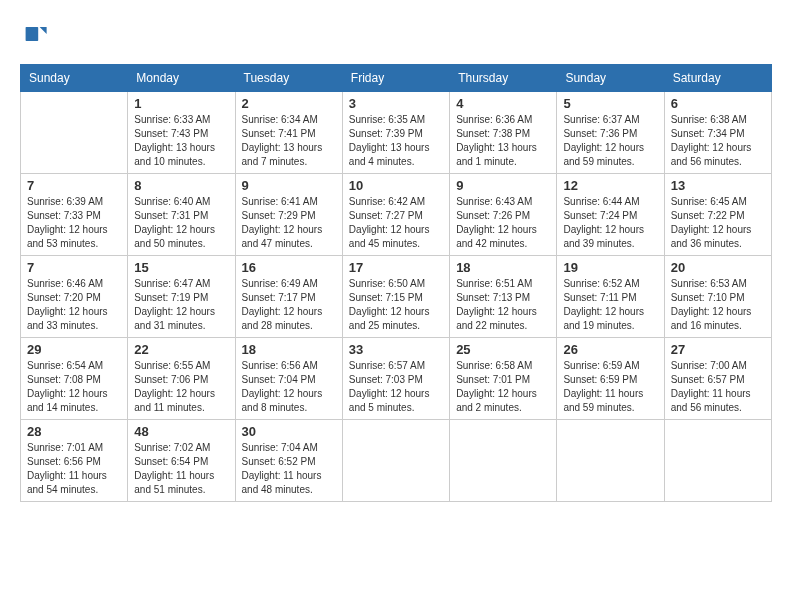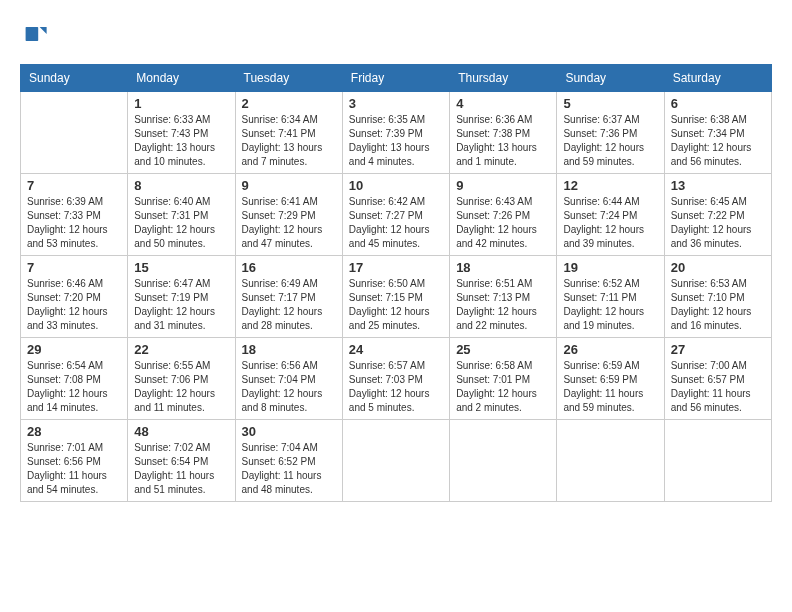--- a/index.html
+++ b/index.html
@@ -219,21 +219,21 @@
         </td>
         <td>
           <div class="day-num">22</div>
           <div class="day-info">Sunrise: 6:55 AM<br>Sunset: 7:06 PM<br>Daylight: 12 hours and 11 minutes.</div>
         </td>
         <td>
           <div class="day-num">18</div>
           <div class="day-info">Sunrise: 6:56 AM<br>Sunset: 7:04 PM<br>Daylight: 12 hours and 8 minutes.</div>
         </td>
         <td>
-          <div class="day-num">24</div>
+          <div class="day-num">33</div>
           <div class="day-info">Sunrise: 6:57 AM<br>Sunset: 7:03 PM<br>Daylight: 12 hours and 5 minutes.</div>
         </td>
         <td>
           <div class="day-num">25</div>
           <div class="day-info">Sunrise: 6:58 AM<br>Sunset: 7:01 PM<br>Daylight: 12 hours and 2 minutes.</div>
         </td>
         <td>
           <div class="day-num">26</div>
           <div class="day-info">Sunrise: 6:59 AM<br>Sunset: 6:59 PM<br>Daylight: 11 hours and 59 minutes.</div>
         </td>

